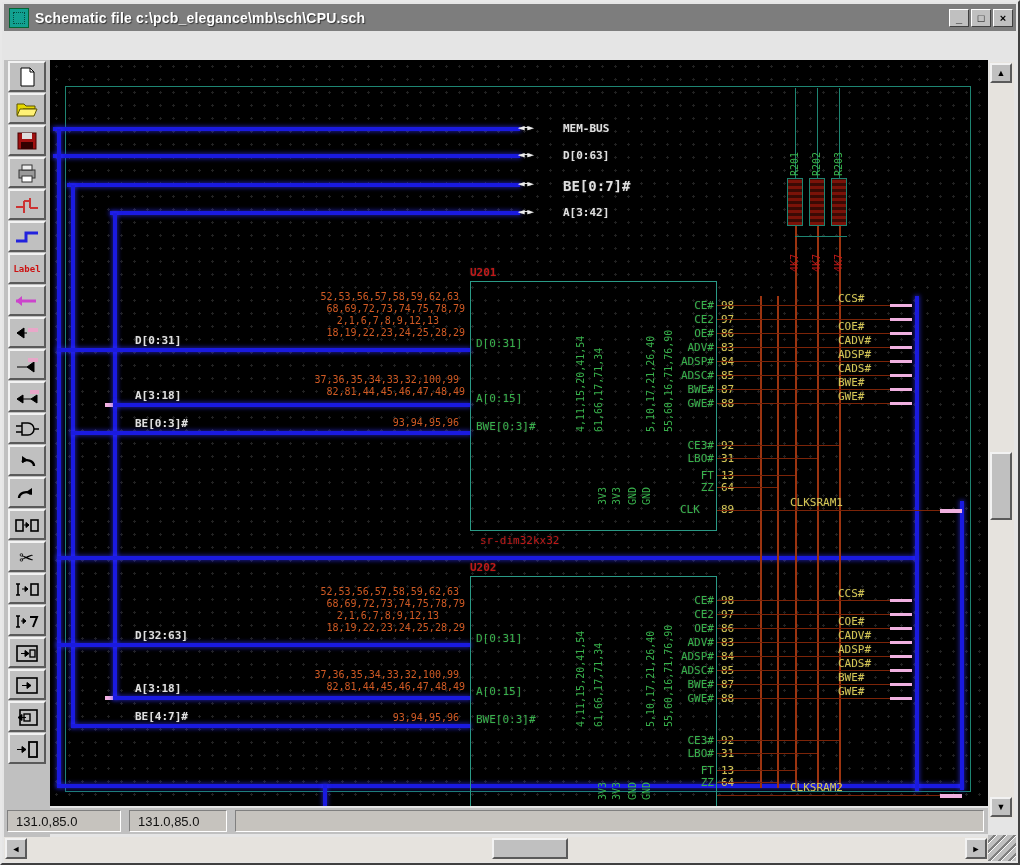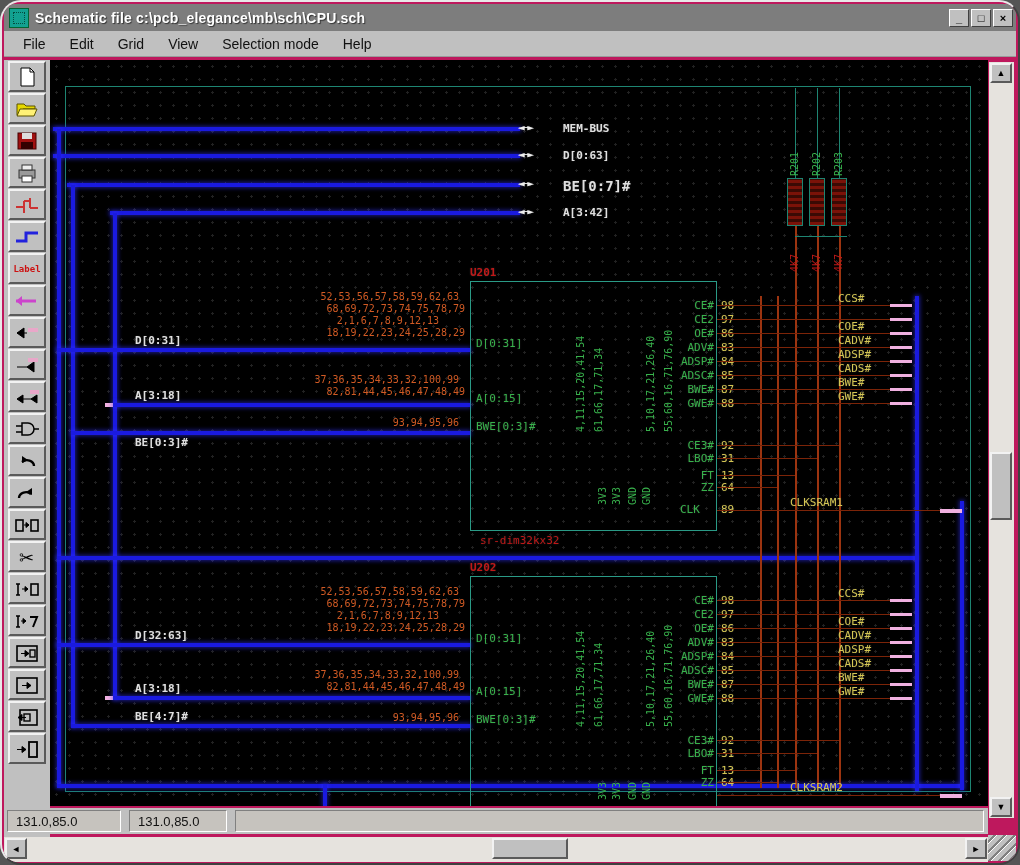--- a/index.html
+++ b/index.html
@@ -1,20 +1,20 @@
 <!DOCTYPE html>
 <html><head>
 <meta charset="utf-8">
 <style>
   html,body{margin:0;padding:0;background:#555;}
   *{box-sizing:border-box;}
-  .window{position:relative;width:1020px;height:865px;background:#be185d;
+  .window{position:relative;width:1020px;height:865px;background:#e5e5e5;
     border-top:2px solid #e8e8e8;border-left:2px solid #e8e8e8;
     border-right:2px solid #404040;border-bottom:2px solid #404040;
-    font-family:"Liberation Sans",sans-serif;overflow:hidden;border-radius:21px;}
+    font-family:"Liberation Sans",sans-serif;overflow:hidden;}
   
   .titlebar{position:absolute;left:2px;top:2px;right:2px;height:27px;background:#7d7d7d;
     display:flex;align-items:center;padding:0 3px;}
   .app-icon{width:20px;height:20px;background:#12a191;border:1px solid #063;margin:0 6px 0 2px;
     display:inline-block;position:relative;}
   .app-icon::after{content:"";position:absolute;left:3px;top:3px;right:3px;bottom:3px;
     border:1px dotted #044c40;}
   .title-text{color:#fff;font-weight:bold;font-size:14px;letter-spacing:.2px;
     text-shadow:1px 1px 1px #333;}
   .tb-controls{margin-left:auto;display:flex;gap:2px;}
@@ -68,28 +68,20 @@
   <div class="titlebar">
     <span class="app-icon"></span>
     <span class="title-text">Schematic file c:\pcb_elegance\mb\sch\CPU.sch</span>
     <span class="tb-controls">
       <span class="tb-btn">_</span>
       <span class="tb-btn">□</span>
       <span class="tb-btn">×</span>
     </span>
   </div>
 
-  <div class="menubar" id="menubar">
-      <span class="menu-item">File</span>
-      <span class="menu-item">Edit</span>
-      <span class="menu-item">Grid</span>
-      <span class="menu-item">View</span>
-      <span class="menu-item">Selection mode</span>
-      <span class="menu-item">Help</span>
-    </div>
   <div class="toolbar" id="toolbar">
       <div class="tool-btn">
         <span>
           <svg width="28" height="24" viewBox="0 0 28 24">
             <path d="M8 3h9l4 4v14H8z" fill="#fff" stroke="#000"></path>
             <path d="M17 3v4h4" fill="none" stroke="#000"></path>
           </svg>
         </span>
       </div>
       <div class="tool-btn">
@@ -307,21 +299,21 @@
       <div class="abs mono " style="left: 430px; top: 474px; color: rgb(192, 24, 24); font-size: 11px; text-shadow: rgba(255, 255, 255, 0.15) 0px 0px 2px;">sr-dim32kx32</div>
       <div class="hline" style="left: 7px; top: 288px; width: 413px; height: 4px; background: rgb(26, 26, 224); box-shadow: rgba(50, 50, 255, 0.55) 0px 0px 4px 1px;"></div>
       <div class="abs mono buslbl" style="left: 85px; top: 274px; color: rgb(224, 224, 224); font-size: 11px; text-shadow: rgba(255, 255, 255, 0.15) 0px 0px 2px;">D[0:31]</div>
       <div class="abs mono " style="left: 426px; top: 277px; color: rgb(56, 178, 76); font-size: 11px; text-shadow: rgba(255, 255, 255, 0.15) 0px 0px 2px;">D[0:31]</div>
       <div class="abs mono" style="left: 200px; top: 231px; width: 215px; text-align: right; color: rgb(208, 90, 36); font-size: 10px; line-height: 12px;"><div style="padding-right: 6px;">52,53,56,57,58,59,62,63</div><div>68,69,72,73,74,75,78,79</div><div style="padding-right: 26px;">2,1,6,7,8,9,12,13</div><div>18,19,22,23,24,25,28,29</div></div>
       <div class="hline" style="left: 63px; top: 343px; width: 357px; height: 4px; background: rgb(26, 26, 224); box-shadow: rgba(50, 50, 255, 0.55) 0px 0px 4px 1px;"></div>
       <div class="abs mono buslbl" style="left: 85px; top: 329px; color: rgb(224, 224, 224); font-size: 11px; text-shadow: rgba(255, 255, 255, 0.15) 0px 0px 2px;">A[3:18]</div>
       <div class="abs mono " style="left: 426px; top: 332px; color: rgb(56, 178, 76); font-size: 11px; text-shadow: rgba(255, 255, 255, 0.15) 0px 0px 2px;">A[0:15]</div>
       <div class="abs mono" style="left: 255px; top: 314px; width: 160px; text-align: right; color: rgb(208, 90, 36); font-size: 10px; line-height: 12px;"><div style="padding-right: 6px;">37,36,35,34,33,32,100,99</div><div>82,81,44,45,46,47,48,49</div></div>
       <div class="hline" style="left: 21px; top: 371px; width: 399px; height: 4px; background: rgb(26, 26, 224); box-shadow: rgba(50, 50, 255, 0.55) 0px 0px 4px 1px;"></div>
-      <div class="abs mono buslbl" style="left: 85px; top: 357px; color: rgb(224, 224, 224); font-size: 11px; text-shadow: rgba(255, 255, 255, 0.15) 0px 0px 2px; margin-top: 19px;">BE[0:3]#</div>
+      <div class="abs mono buslbl" style="left: 85px; top: 357px; color: rgb(224, 224, 224); font-size: 11px; text-shadow: rgba(255, 255, 255, 0.15) 0px 0px 2px;">BE[0:3]#</div>
       <div class="abs mono " style="left: 426px; top: 360px; color: rgb(56, 178, 76); font-size: 11px; text-shadow: rgba(255, 255, 255, 0.15) 0px 0px 2px;">BWE[0:3]#</div>
       <div class="abs mono" style="left: 310px; top: 357px; width: 105px; text-align: right; color: rgb(208, 90, 36); font-size: 10px; line-height: 12px;"><div style="padding-right: 6px;">93,94,95,96</div></div>
       <div class="abs vtext" style="left: 525px; top: 237px; height: 135px; color: rgb(56, 178, 76);">4,11,15,20,41,54</div>
       <div class="abs vtext" style="left: 543px; top: 237px; height: 135px; color: rgb(56, 178, 76);">61,66,17,71,34</div>
       <div class="abs vtext" style="left: 595px; top: 237px; height: 135px; color: rgb(56, 178, 76);">5,10,17,21,26,40</div>
       <div class="abs vtext" style="left: 613px; top: 237px; height: 135px; color: rgb(56, 178, 76);">55,60,16,71,76,90</div>
       <div class="abs vtext" style="left: 547px; top: 393px; height: 52px; color: rgb(56, 178, 76);">3V3</div>
       <div class="abs vtext" style="left: 561px; top: 393px; height: 52px; color: rgb(56, 178, 76);">3V3</div>
       <div class="abs vtext" style="left: 577px; top: 393px; height: 52px; color: rgb(56, 178, 76);">GND</div>
       <div class="abs vtext" style="left: 591px; top: 393px; height: 52px; color: rgb(56, 178, 76);">GND</div>

